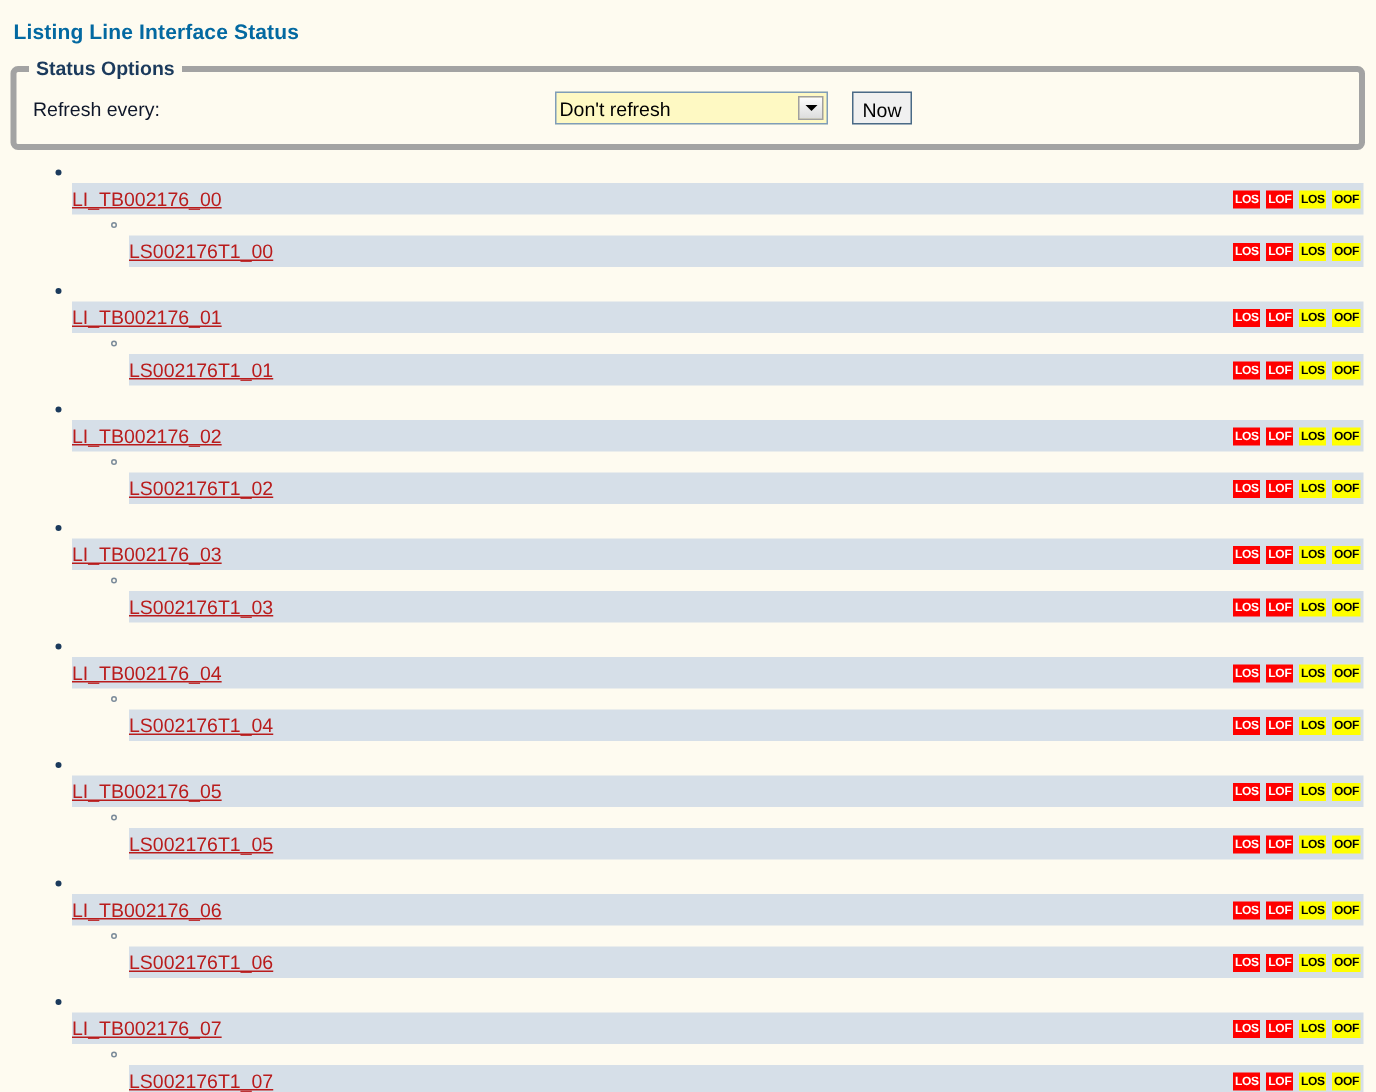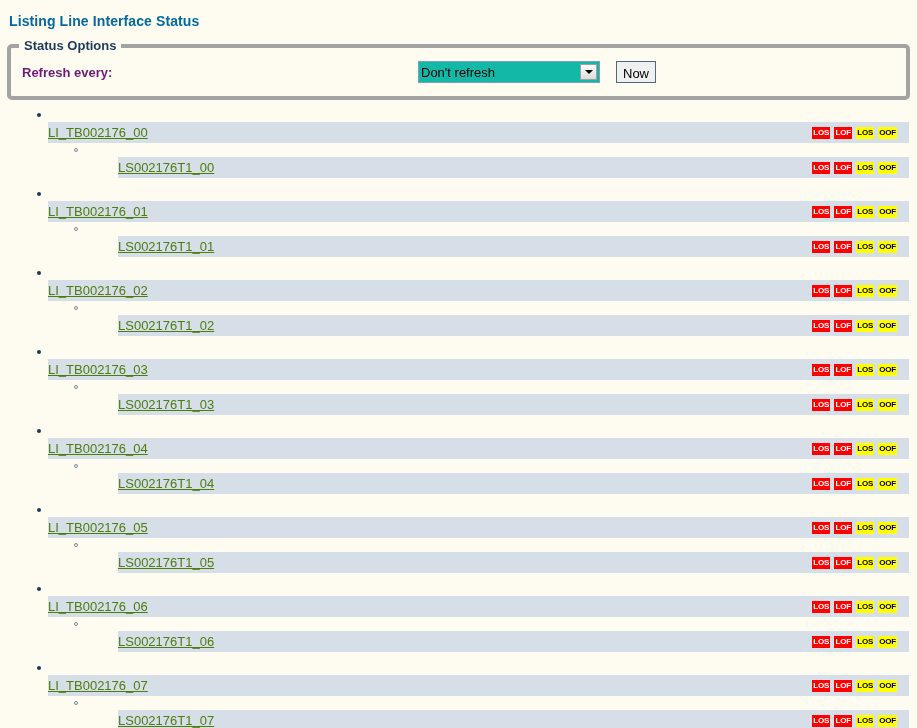--- a/index.html
+++ b/index.html
@@ -44,36 +44,36 @@
     margin-left: 8px;
   }
   .options-row {
     display: flex;
     align-items: center;
     padding: 6px 0 0 11px;
     min-height: 26px;
   }
   .refresh-label {
     font-size: 13px;
-    font-weight: bold;
-    color: #701a75;
-    width: 396px;
+    font-weight: normal;
+    color: #0f172a;
+    width: 348px;
     flex: 0 0 auto;
   }
   .refresh-select-wrap {
     position: relative;
     flex: 0 0 auto;
   }
   select.refresh-select {
     width: 182px;
     height: 22px;
     font-family: "Liberation Sans", sans-serif;
     font-size: 13px;
     color: #000;
-    background: #14b8a6;
+    background: #fef9c3;
     border: 1px solid #7f9db9;
     padding: 1px 2px;
     border-radius: 0;
     -webkit-appearance: none;
     -moz-appearance: none;
     appearance: none;
   }
   .select-arrow {
     position: absolute;
     right: 3px;
@@ -144,36 +144,36 @@
 
   .status-row {
     background: #d6dfe8;
     height: 21px;
     display: flex;
     align-items: center;
     justify-content: space-between;
     margin-right: 8px;
   }
   .status-row.level1 { margin-left: 48px; }
-  .status-row.level2 { margin-left: 118px; }
+  .status-row.level2 { margin-left: 86px; }
 
   .if-link {
-    color: #4d7c0f;
+    color: #b91c1c;
     text-decoration: underline;
     font-size: 13px;
     font-family: "Liberation Sans", sans-serif;
     white-space: nowrap;
     cursor: pointer;
     line-height: 15px;
   }
 
   .badges {
     display: flex;
     gap: 4px;
-    padding-right: 12px;
+    padding-right: 2px;
     flex: 0 0 auto;
   }
   .badge {
     font-family: "Liberation Sans", sans-serif;
     font-size: 8px;
     font-weight: bold;
     line-height: 11px;
     height: 12px;
     min-width: 18px;
     text-align: center;

